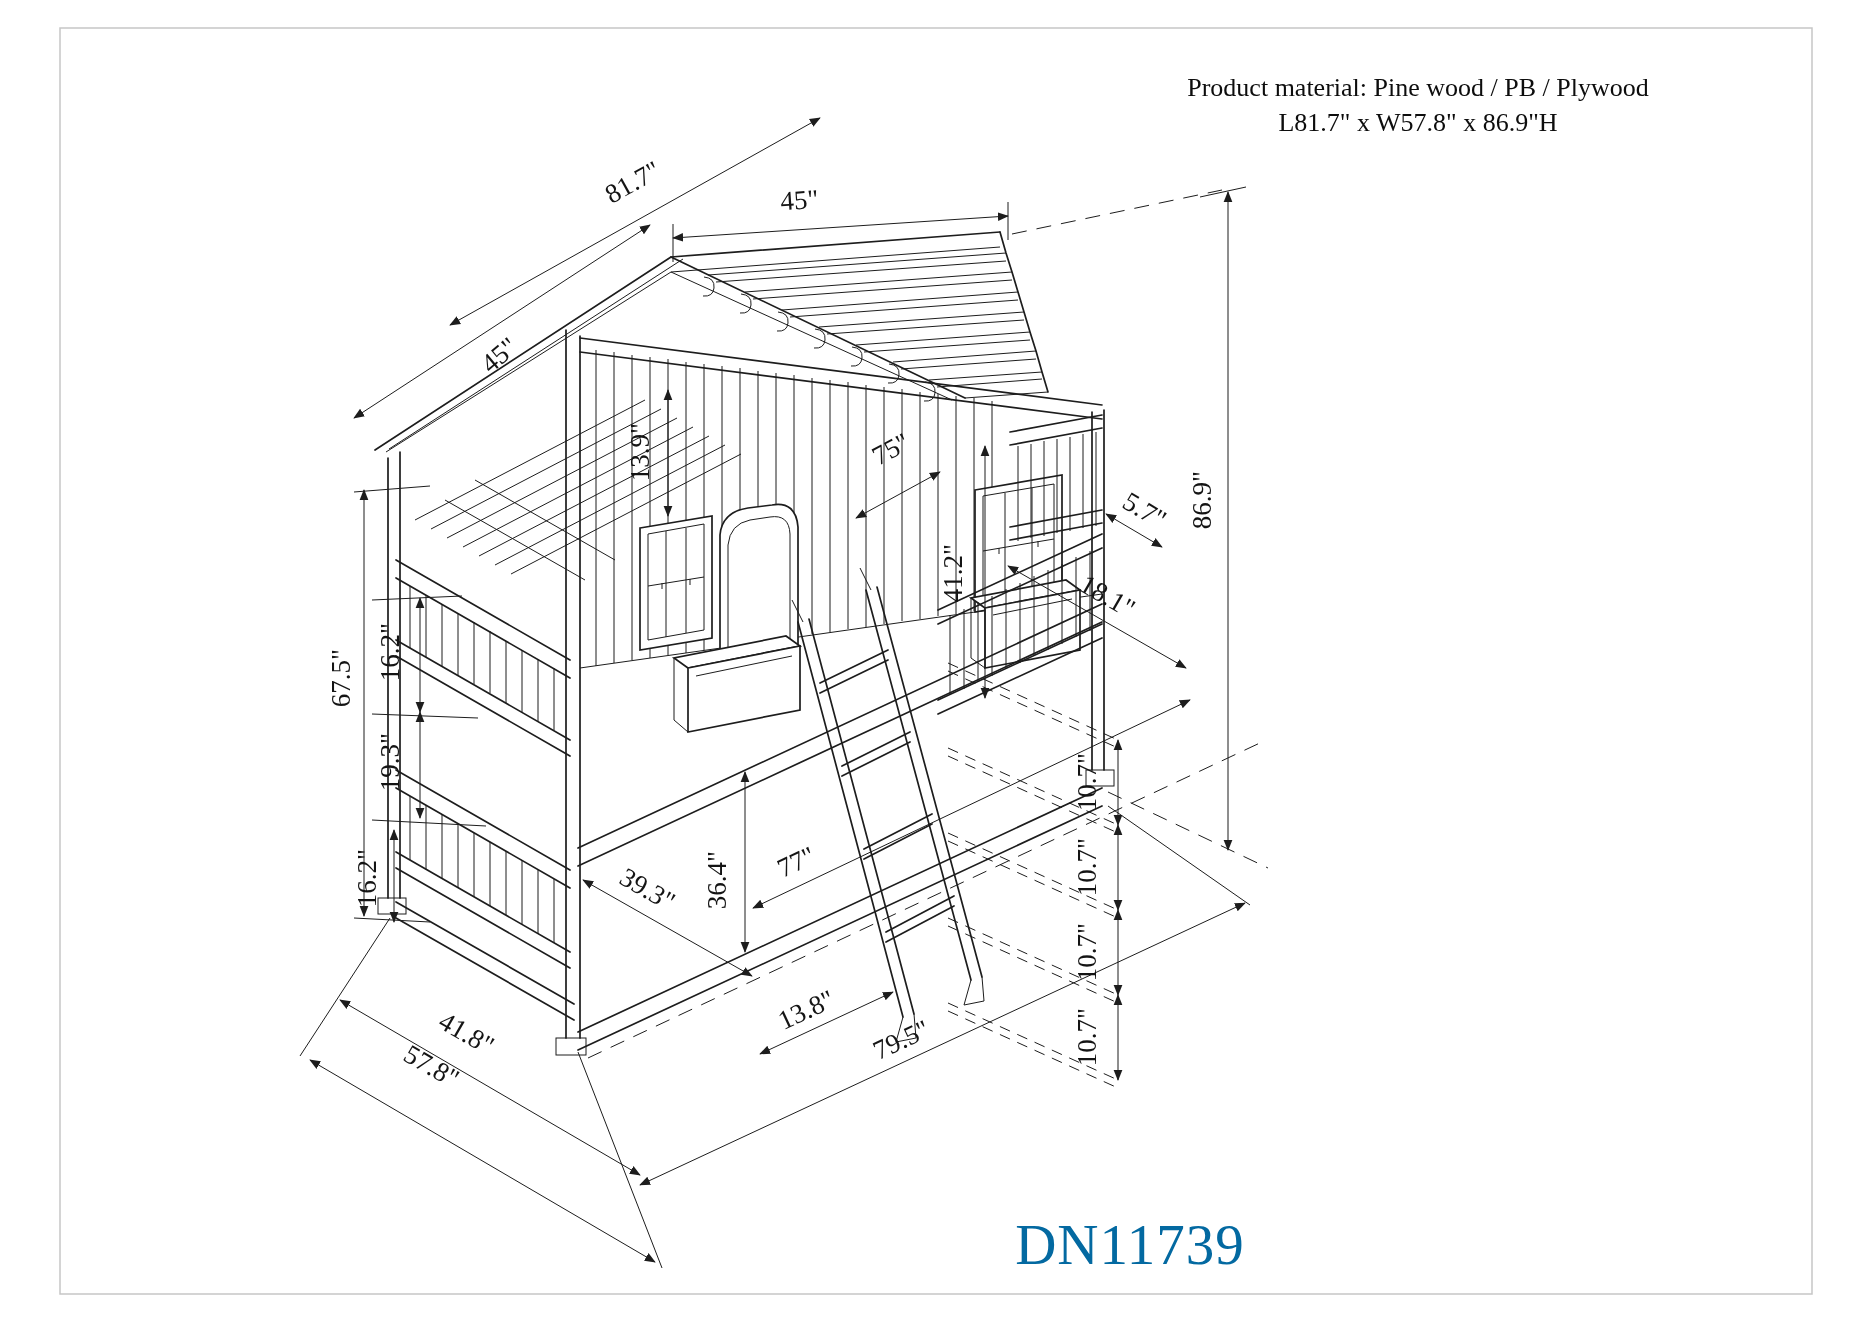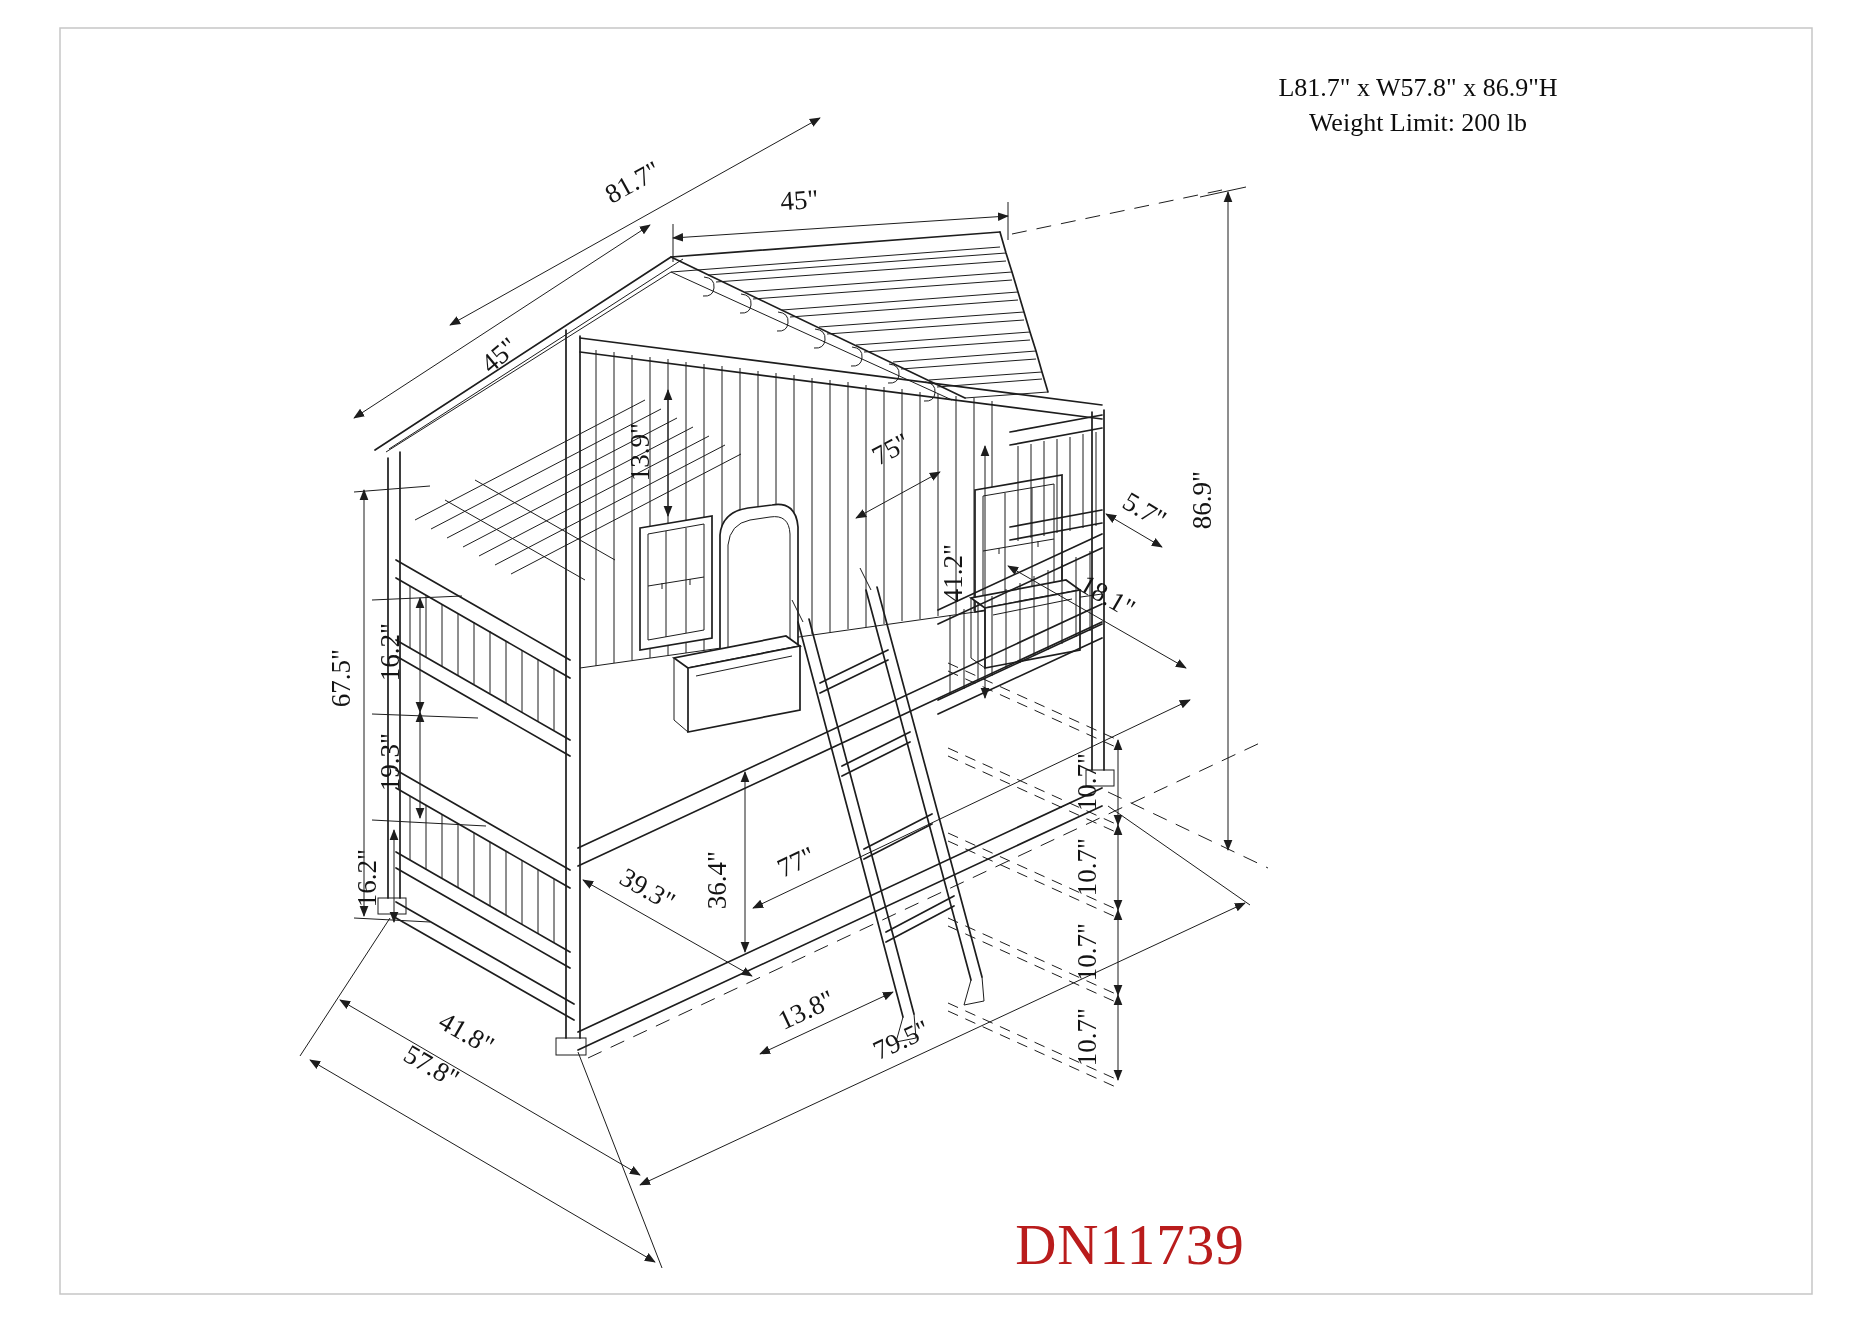--- a/index.html
+++ b/index.html
@@ -2,21 +2,21 @@
 <html><head>
 <meta charset="utf-8">
 <style>
   html,body{margin:0;padding:0;background:#ffffff;}
   .sheet{position:relative;width:1871px;height:1322px;background:#ffffff;overflow:hidden;
          font-family:"Liberation Serif", serif;color:#111;}
   .sheet svg{position:absolute;left:0;top:0;}
   .info-block{position:absolute;left:1158px;top:70px;width:520px;text-align:center;
               font-size:26px;line-height:35px;color:#0d0d0d;}
   .product-code{position:absolute;left:950px;top:1212px;width:360px;text-align:center;
-                font-size:57px;letter-spacing:1px;color:#b91c1c;}
+                font-size:57px;letter-spacing:1px;color:#0369a1;}
   .dim{font-family:"Liberation Serif", serif;font-size:27px;fill:#141414;}
   .s  {stroke:#1d1d1d;stroke-width:1.7;fill:none;stroke-linecap:round;}
   .sw {stroke:#1d1d1d;stroke-width:1.7;fill:#ffffff;}
   .t  {stroke:#1d1d1d;stroke-width:1;fill:none;}
   .d  {stroke:#1d1d1d;stroke-width:1;fill:none;stroke-dasharray:15 10;}
   .d2 {stroke:#1d1d1d;stroke-width:1;fill:none;stroke-dasharray:11 8;}
 </style>
 </head>
 <body>
 
@@ -197,19 +197,19 @@
     <text class="dim" transform="translate(810,1018) rotate(-25)">13.8"</text>
     <text class="dim" transform="translate(905,1048) rotate(-25)">79.5"</text>
     <text class="dim" transform="translate(1096,782) rotate(-90)">10.7"</text>
     <text class="dim" transform="translate(1096,867) rotate(-90)">10.7"</text>
     <text class="dim" transform="translate(1096,952) rotate(-90)">10.7"</text>
     <text class="dim" transform="translate(1096,1037) rotate(-90)">10.7"</text>
   </g>
 </svg>
 
   <div class="info-block">
+    <div>Product material: Pine wood / PB / Plywood</div>
     <div>L81.7" x W57.8" x 86.9"H</div>
-    <div>Weight Limit: 200 lb</div>
   </div>
 
   <div class="product-code">DN11739</div>
 
 </div>
 
 </body></html>

